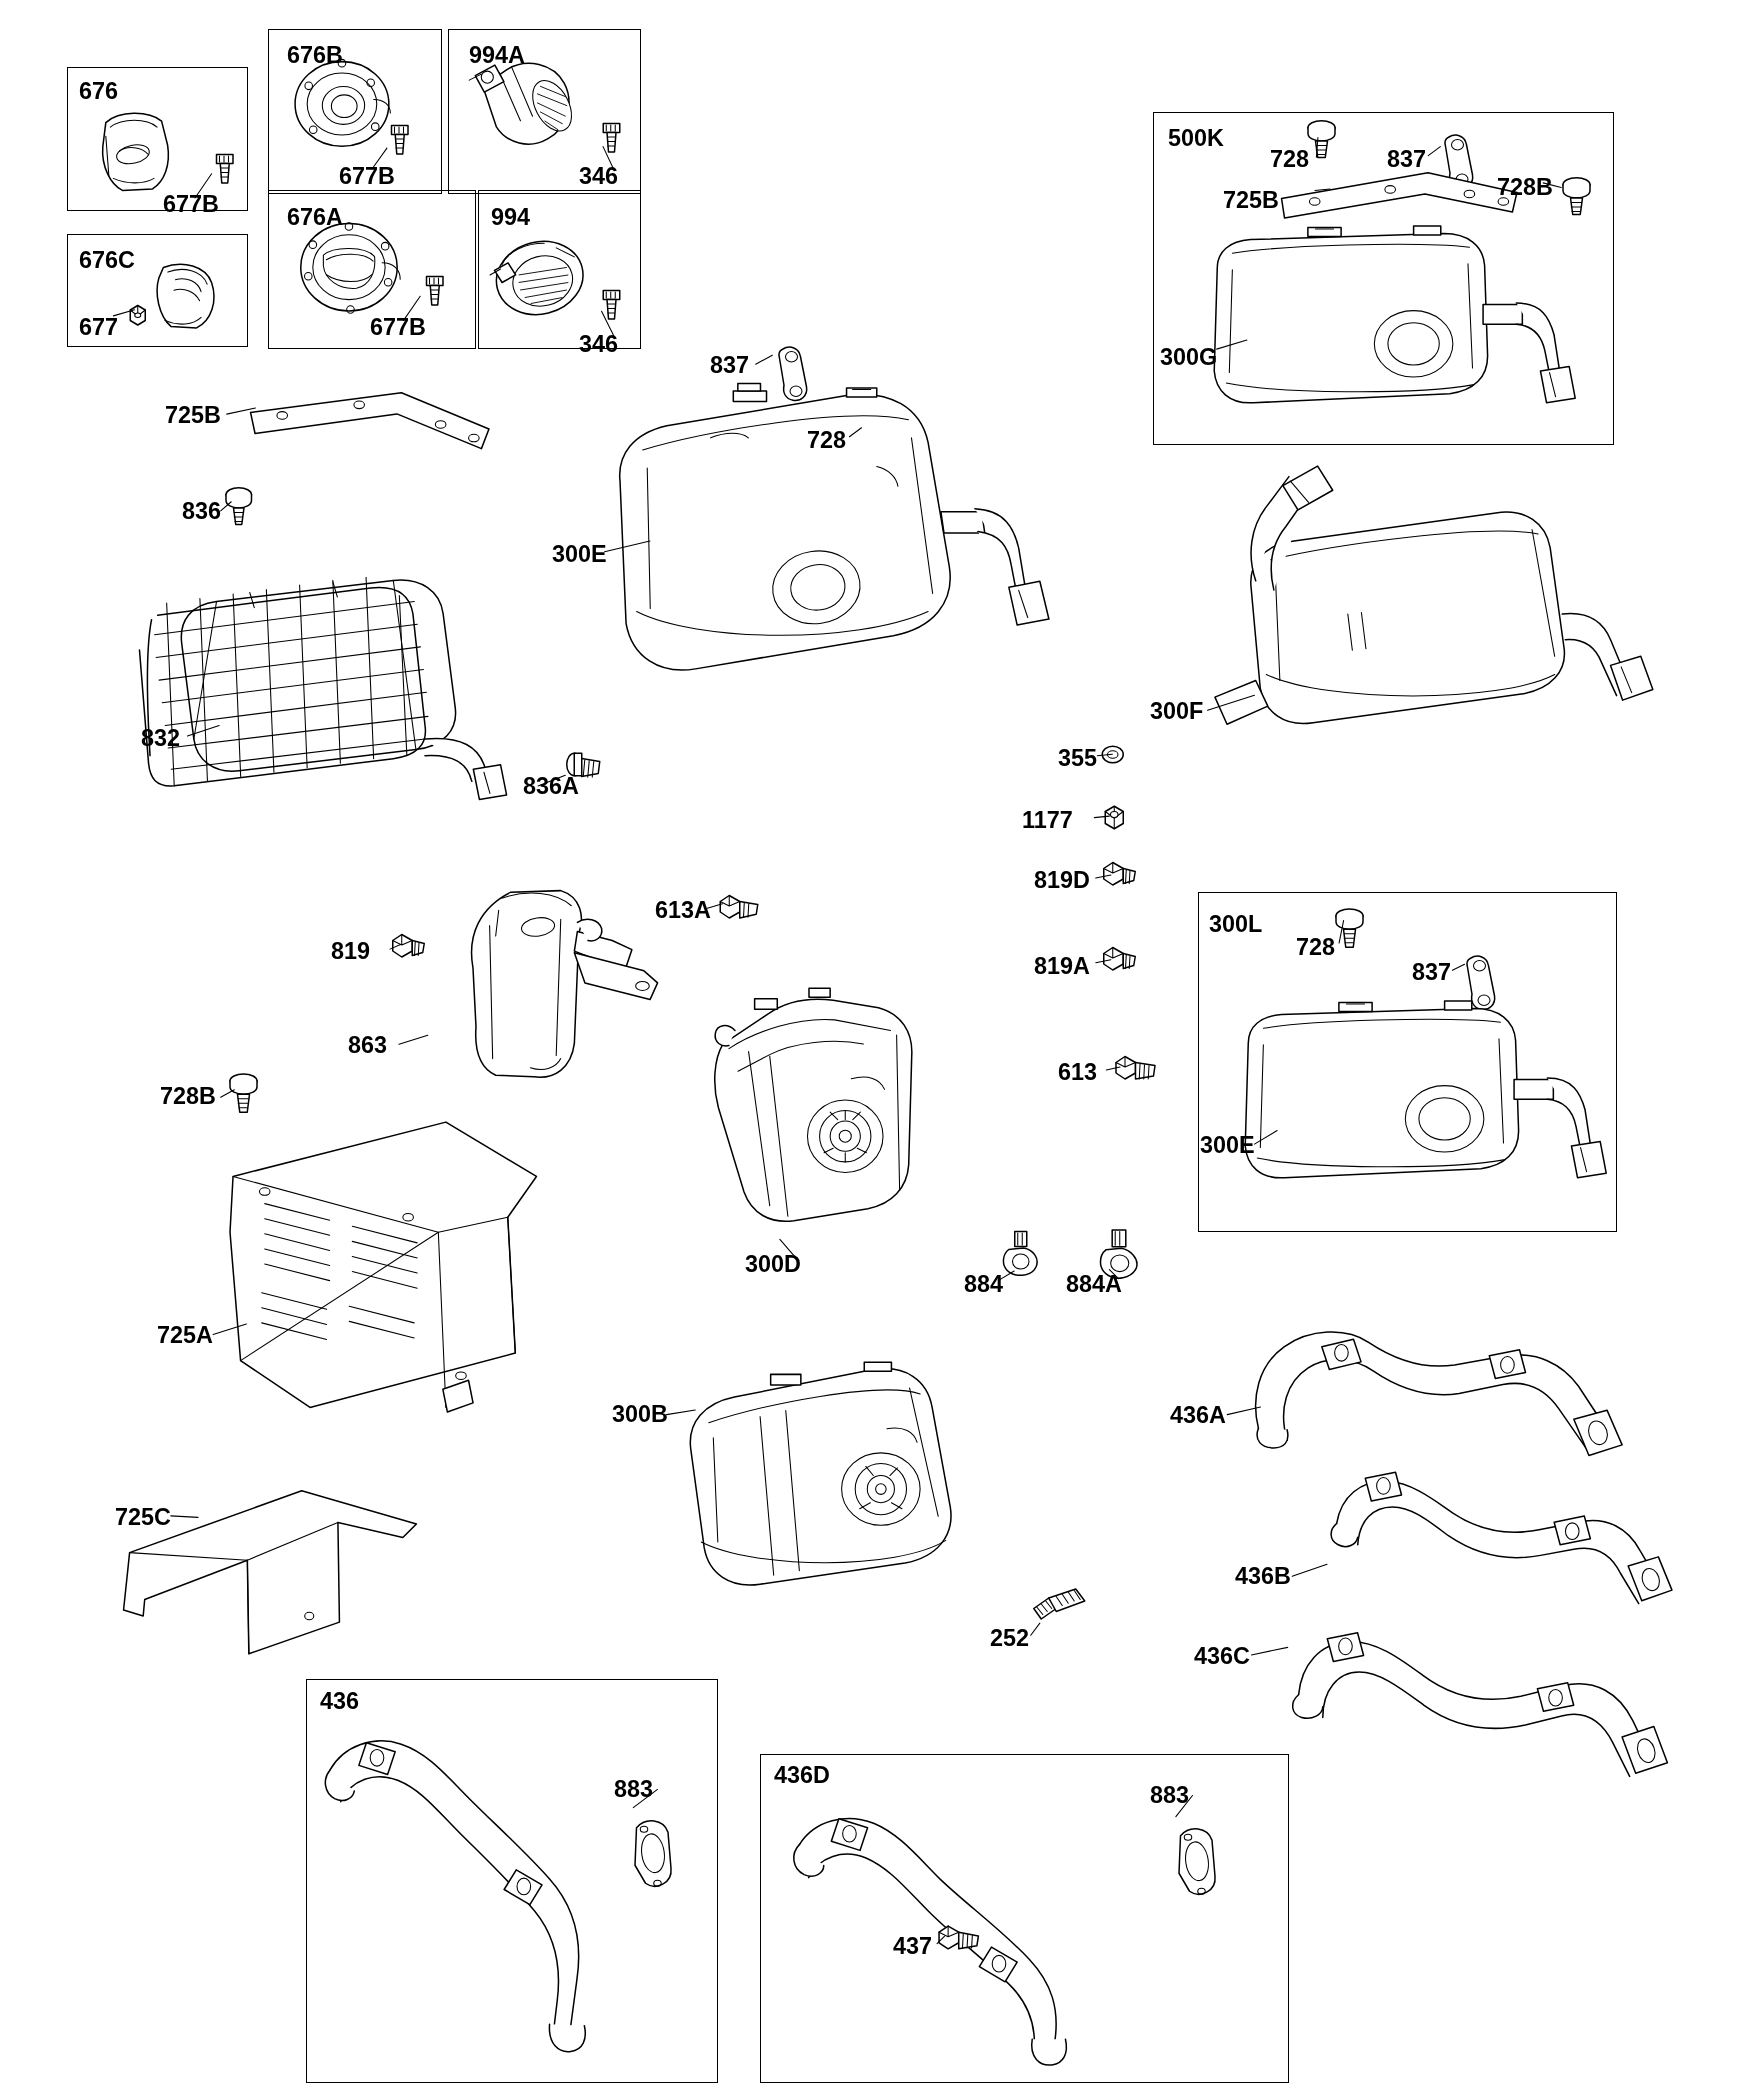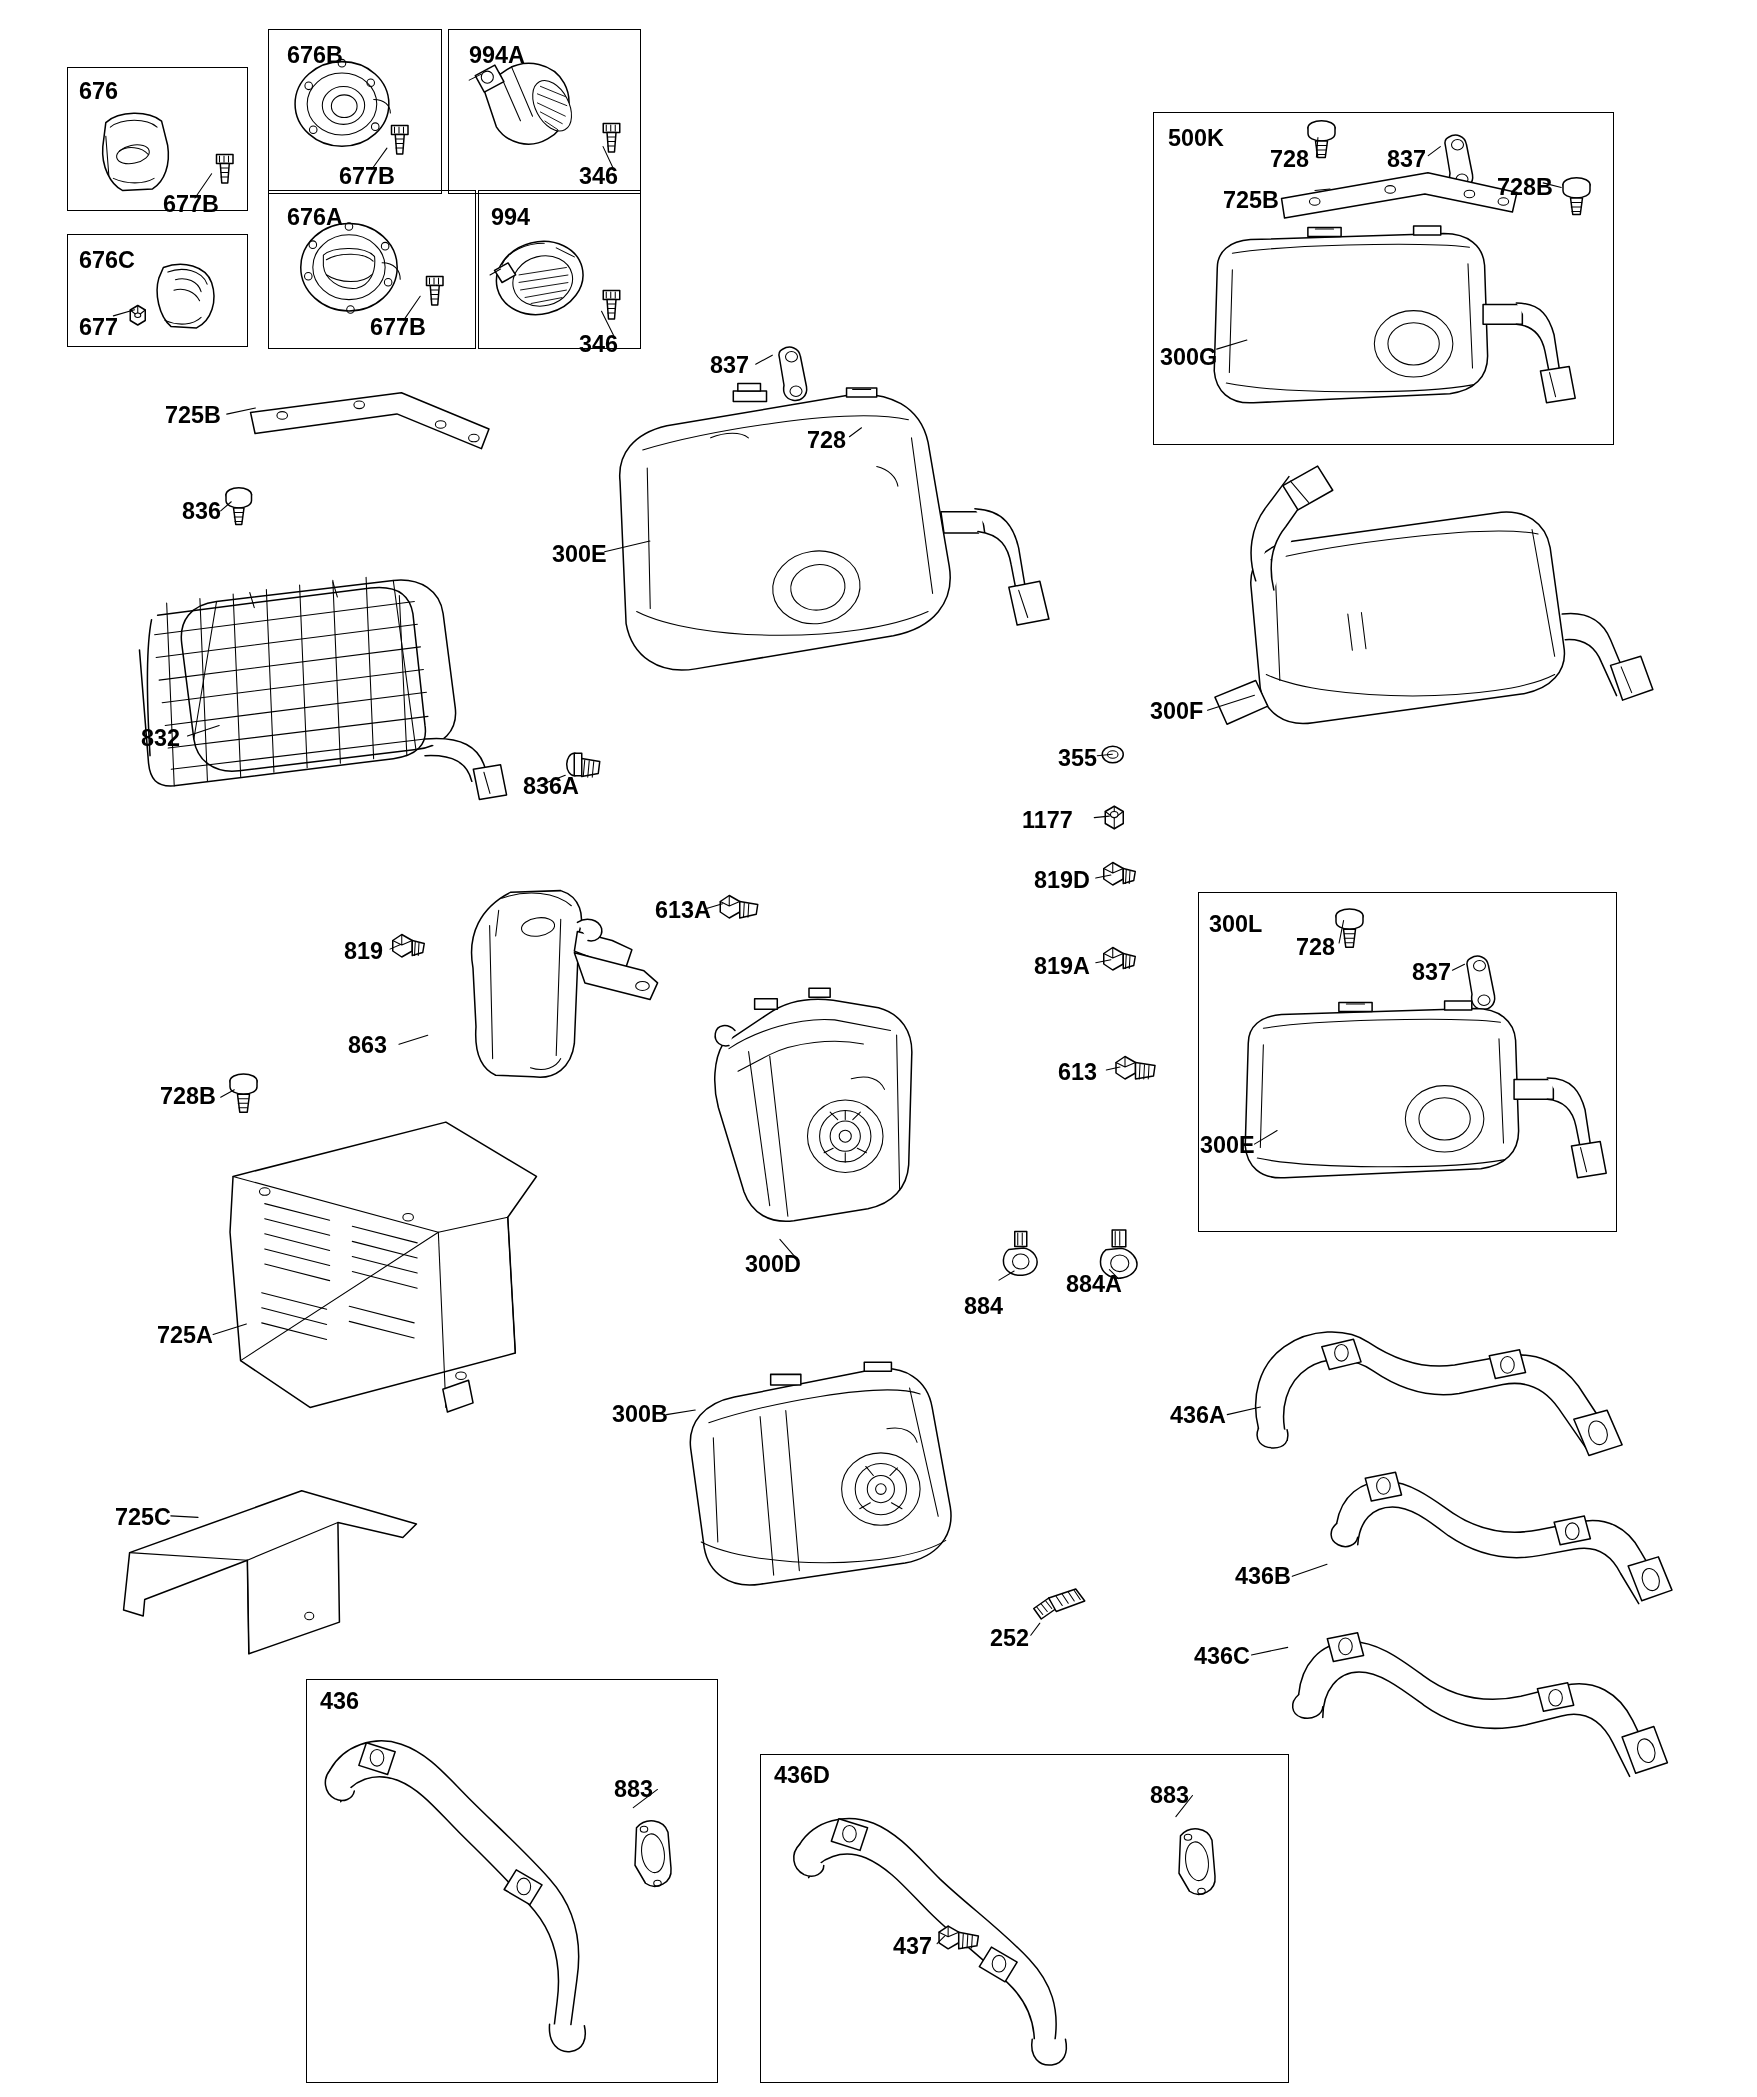--- a/index.html
+++ b/index.html
@@ -762,31 +762,31 @@
   <div class="lbl" style="left:165px;top:404px;font-size:23.4px;">725B</div>
   <div class="lbl" style="left:182px;top:500px;font-size:23.4px;">836</div>
   <div class="lbl" style="left:552px;top:543px;font-size:23.4px;">300E</div>
   <div class="lbl" style="left:141px;top:727px;font-size:23.4px;">832</div>
   <div class="lbl" style="left:488px;top:775px;font-size:23.4px;padding-left:35px;">836A</div>
   <div class="lbl" style="left:1150px;top:700px;font-size:23.4px;">300F</div>
   <div class="lbl" style="left:1058px;top:747px;font-size:23.4px;">355</div>
   <div class="lbl" style="left:1022px;top:809px;font-size:23.4px;">1177</div>
   <div class="lbl" style="left:1034px;top:869px;font-size:23.4px;">819D</div>
   <div class="lbl" style="left:655px;top:899px;font-size:23.4px;">613A</div>
-  <div class="lbl" style="left:344px;top:940px;font-size:23.4px;">819</div>
+  <div class="lbl" style="left:331px;top:940px;font-size:23.4px;">819</div>
   <div class="lbl" style="left:1034px;top:955px;font-size:23.4px;">819A</div>
   <div class="lbl" style="left:1209px;top:913px;font-size:23.4px;">300L</div>
   <div class="lbl" style="left:1296px;top:936px;font-size:23.4px;">728</div>
   <div class="lbl" style="left:1412px;top:961px;font-size:23.4px;">837</div>
   <div class="lbl" style="left:348px;top:1034px;font-size:23.4px;">863</div>
   <div class="lbl" style="left:1058px;top:1061px;font-size:23.4px;">613</div>
   <div class="lbl" style="left:160px;top:1085px;font-size:23.4px;">728B</div>
   <div class="lbl" style="left:1200px;top:1134px;font-size:23.4px;">300E</div>
   <div class="lbl" style="left:745px;top:1253px;font-size:23.4px;">300D</div>
-  <div class="lbl" style="left:964px;top:1273px;font-size:23.4px;margin-top:22px;">884</div>
+  <div class="lbl" style="left:964px;top:1273px;font-size:23.4px;">884</div>
   <div class="lbl" style="left:1066px;top:1273px;font-size:23.4px;">884A</div>
   <div class="lbl" style="left:157px;top:1324px;font-size:23.4px;">725A</div>
   <div class="lbl" style="left:1170px;top:1404px;font-size:23.4px;">436A</div>
   <div class="lbl" style="left:612px;top:1403px;font-size:23.4px;">300B</div>
   <div class="lbl" style="left:1235px;top:1565px;font-size:23.4px;">436B</div>
   <div class="lbl" style="left:115px;top:1506px;font-size:23.4px;">725C</div>
   <div class="lbl" style="left:1194px;top:1645px;font-size:23.4px;">436C</div>
   <div class="lbl" style="left:990px;top:1627px;font-size:23.4px;">252</div>
   <div class="lbl" style="left:320px;top:1690px;font-size:23.4px;">436</div>
   <div class="lbl" style="left:614px;top:1778px;font-size:23.4px;">883</div>

